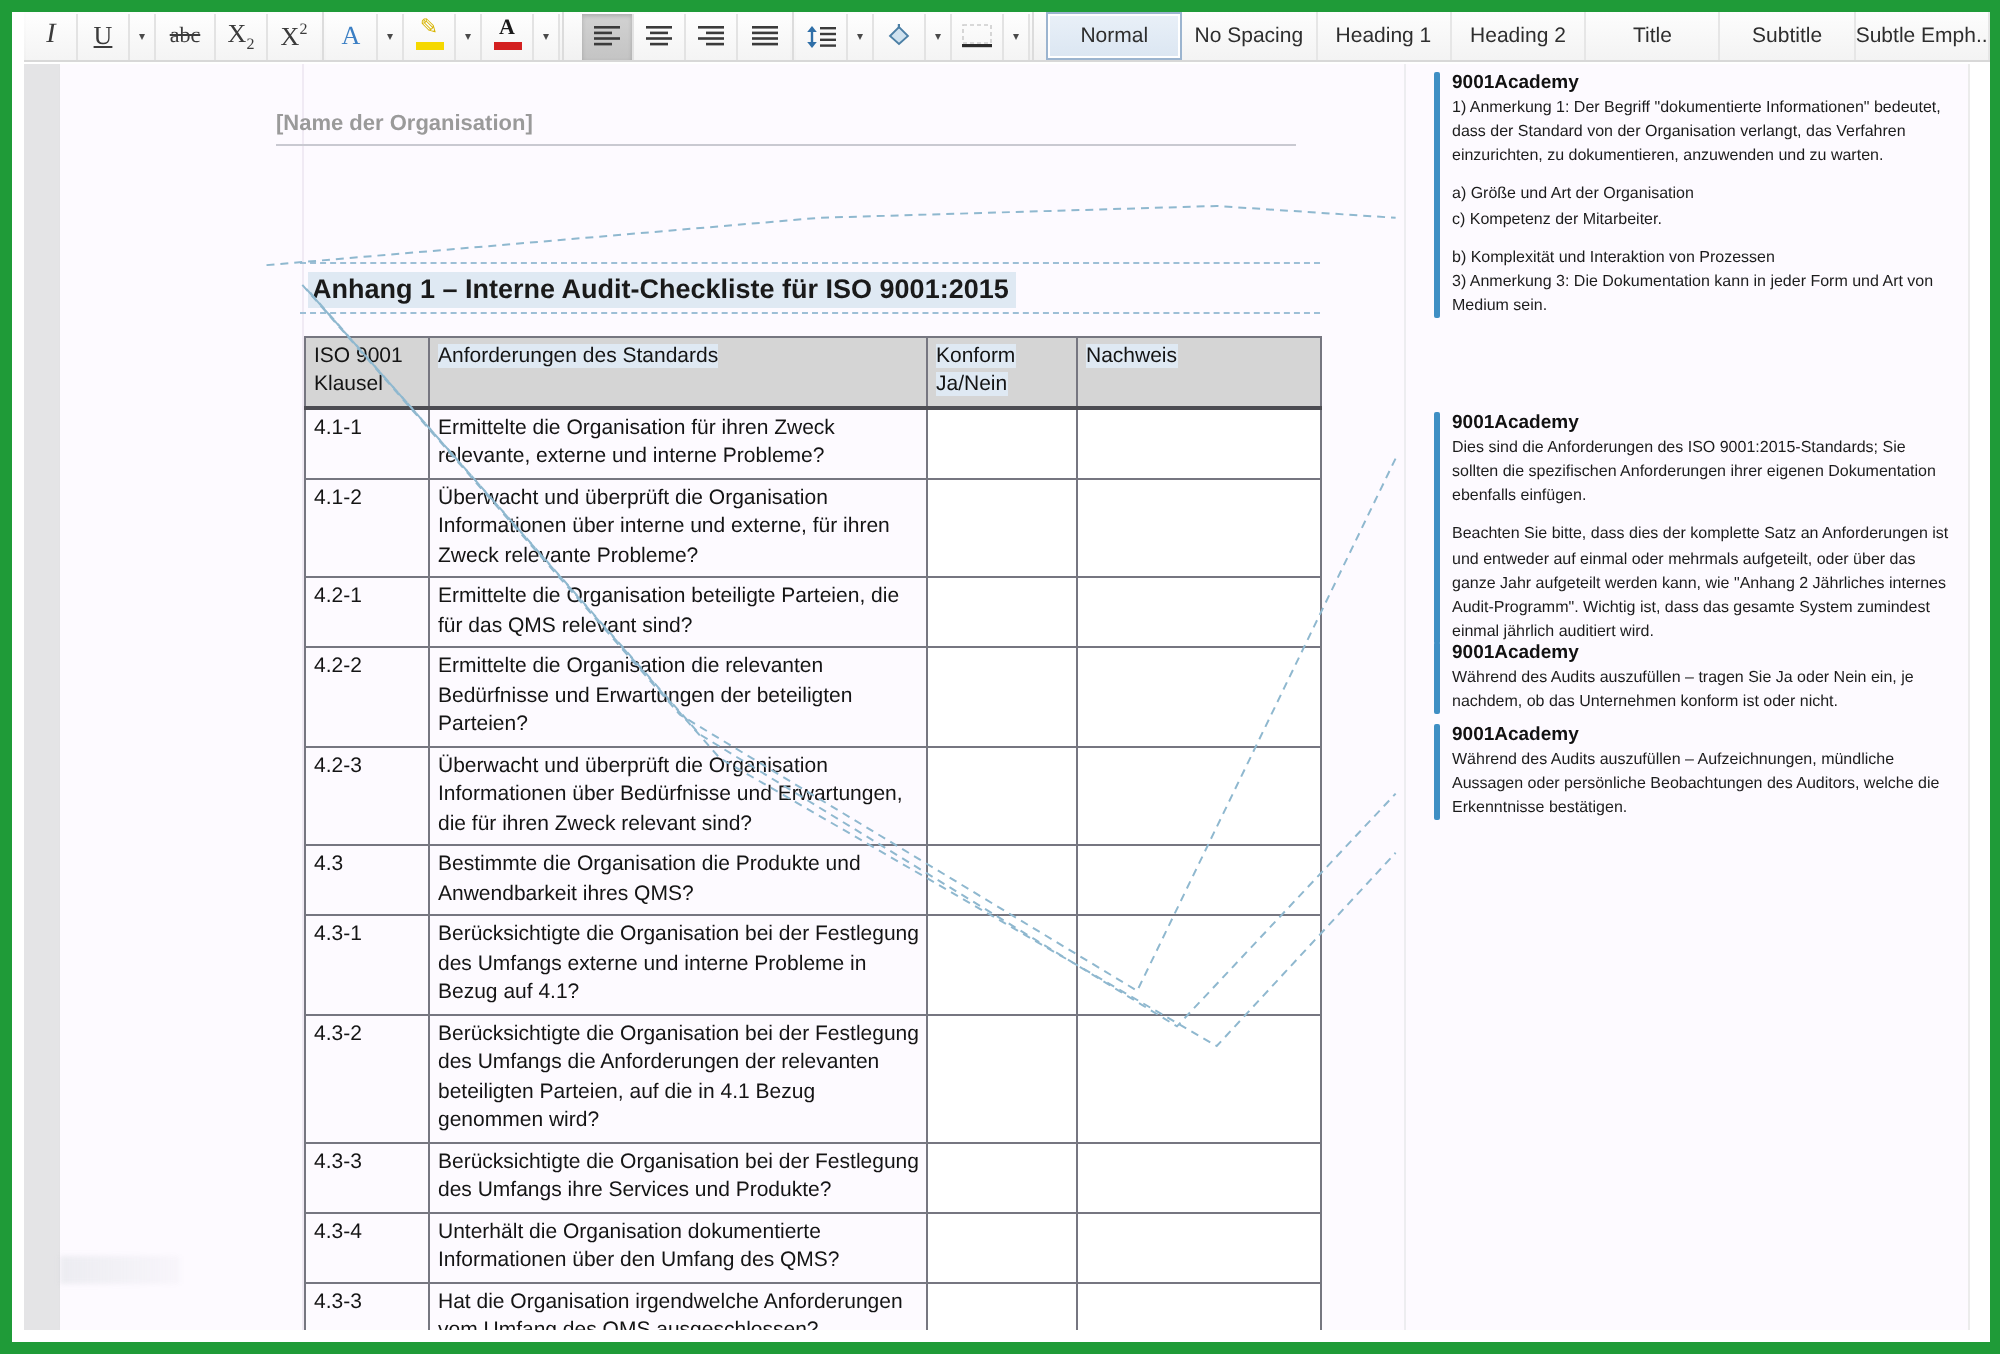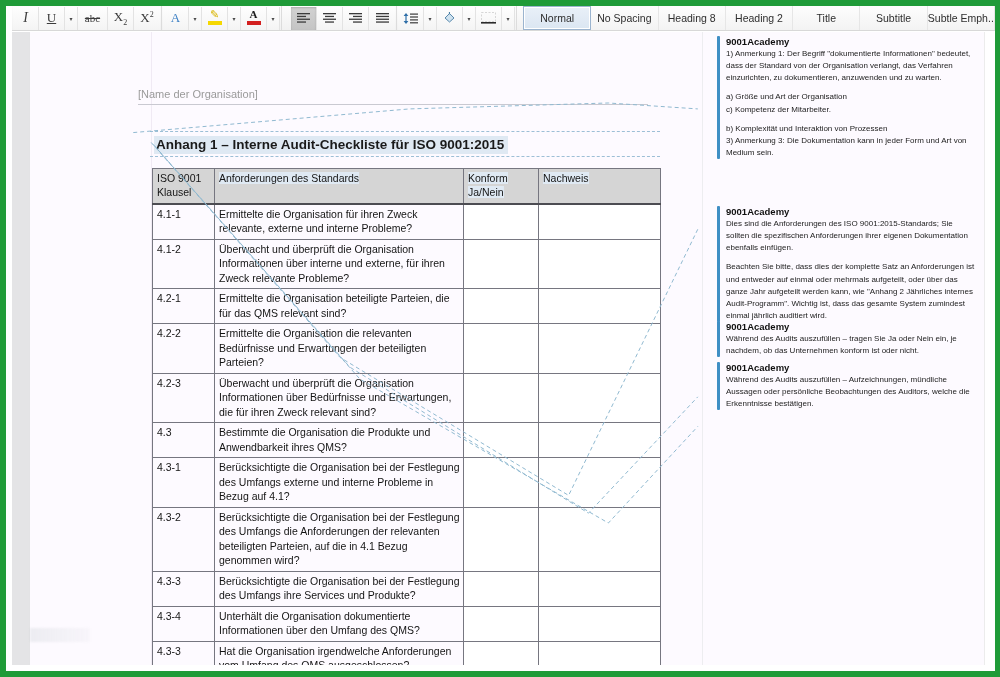--- a/index.html
+++ b/index.html
@@ -169,24 +169,25 @@
     right: 0; top: 0; bottom: 0;
     width: 10px;
     background: #ffffff;
     border-left: 1px solid #ececec;
   }
 
   
   #header-field {
     position: absolute;
     left: 108px;
-    top: 56px;
+    top: 24px;
     width: 510px;
     border-bottom: 1px solid #c9c9d1;
     padding-bottom: 4px;
+    font-weight: bold;
   }
   #header-field .htext {
     font-size: 11px;
     color: #9a9a9a;
     font-family: "Liberation Sans", sans-serif;
   }
 
   
   #doc-title {
     position: absolute;
@@ -422,21 +423,21 @@
     </div>
 
     <div id="style-gallery">
       <div class="style-item selected">
           <span>Normal</span>
         </div>
       <div class="style-item">
           <span>No Spacing</span>
         </div>
       <div class="style-item">
-          <span>Heading 8</span>
+          <span>Heading 1</span>
         </div>
       <div class="style-item">
           <span>Heading 2</span>
         </div>
       <div class="style-item">
           <span>Title</span>
         </div>
       <div class="style-item">
           <span>Subtitle</span>
         </div>

